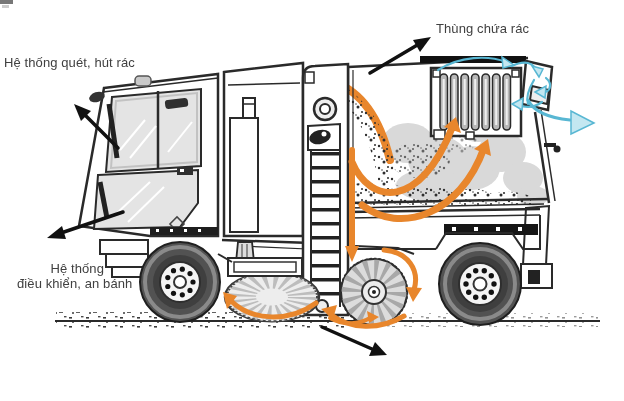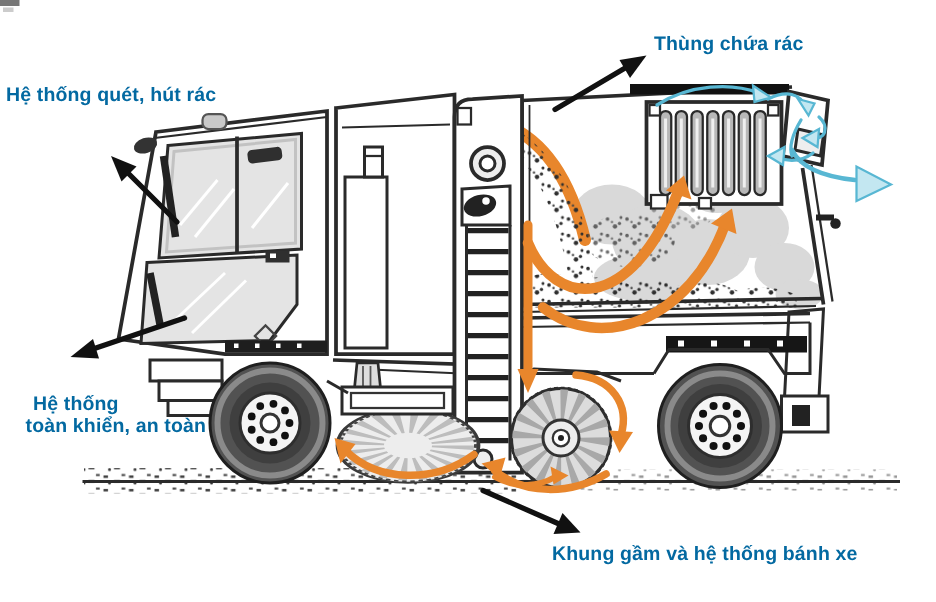--- a/index.html
+++ b/index.html
@@ -1,19 +1,19 @@
 <!DOCTYPE html>
 <html><head>
 <meta charset="utf-8">
 <style>
   html,body{margin:0;padding:0;background:#fff;}
   .stage{position:relative;width:624px;height:401px;background:#ffffff;overflow:hidden;
          font-family:"Liberation Sans",sans-serif;}
   .stage svg{position:absolute;left:0;top:0;}
-  .lbl{position:absolute;font-weight:bold;font-size:13px;line-height:15px;color:#0369a1;
+  .lbl{position:absolute;font-weight:normal;font-size:13px;line-height:15px;color:#404040;
        white-space:nowrap;letter-spacing:.1px;}
   .lbl .indent{margin-left:5px;}
 </style>
 </head>
 <body>
 
 <div class="stage">
 
 <svg width="624" height="401" viewBox="0 0 624 401">
   <defs>
@@ -329,22 +329,19 @@
 </svg>
 
 <div class="lbl" style="left:4px;top:55px;">
   <div>Hệ thống quét, hút rác</div>
 </div>
 
 <div class="lbl" style="left:436px;top:21px;">
   <div>Thùng chứa rác</div>
 </div>
 
-<div class="lbl" style="left:17px;top:261px;">
+<div class="lbl" style="left:17px;top:261px;text-align:center;">
   <div class="indent">Hệ thống</div>
-  <div>toàn khiển, an toàn</div>
+  <div>điều khiển, an bánh</div>
 </div>
 
-<div class="lbl" style="left:368px;top:361px;">
-  <div>Khung gầm và hệ thống bánh xe</div>
+
 </div>
 
-</div>
-
 </body></html>

